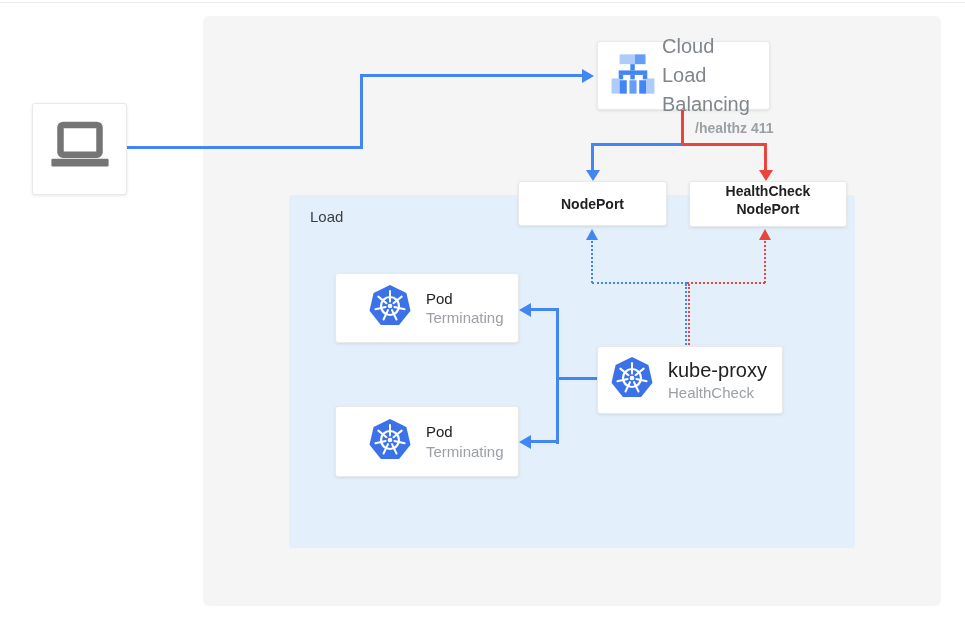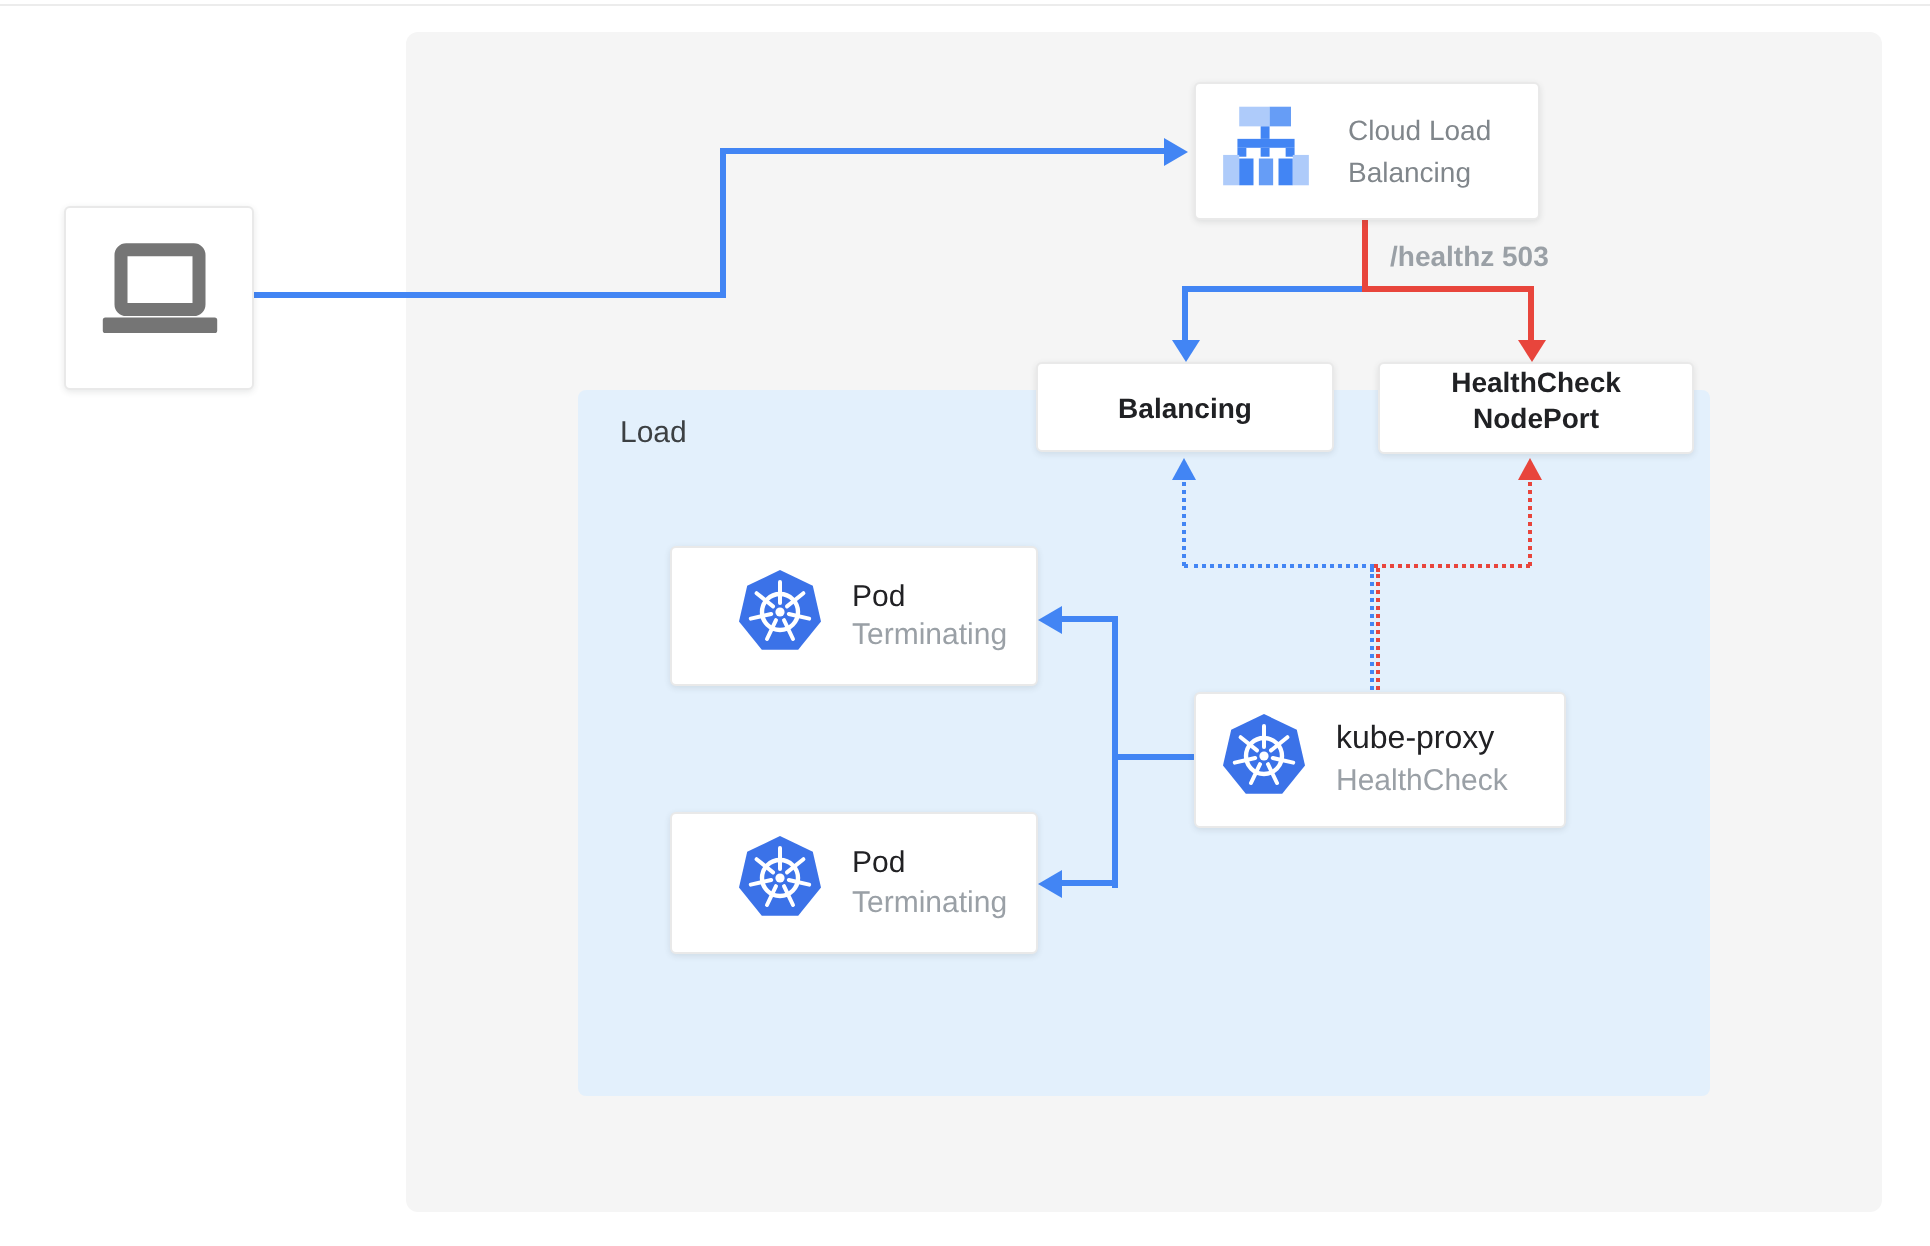--- a/index.html
+++ b/index.html
@@ -9,36 +9,36 @@
   .canvas{position:absolute;left:203px;top:16px;width:738px;height:590px;background:#f5f5f5;border-radius:6px;}
   .nodes-rect{position:absolute;left:289px;top:195px;width:566px;height:353px;background:#e3f0fc;border-radius:4px;}
   .nodes-label{position:absolute;left:21px;top:13px;font-size:15px;color:#3c4043;}
 
   .card{position:absolute;background:#ffffff;border:1px solid #e9e9e9;border-radius:3px;
         box-shadow:0 1px 3px rgba(60,64,67,.12);box-sizing:border-box;}
 
   .laptop-box{left:32px;top:103px;width:95px;height:92px;display:flex;align-items:center;justify-content:center;}
 
   .clb-box{left:597px;top:41px;width:173px;height:69px;display:flex;align-items:center;padding-left:10px;}
-  .clb-label{width:86px;margin-left:16px;font-size:14px;line-height:1.45;color:#80868b;}
+  .clb-label{width:86px;margin-left:4px;font-size:20px;line-height:1.45;color:#80868b;}
 
   .healthz{position:absolute;left:695px;top:120px;font-size:14px;font-weight:bold;color:#9aa0a6;}
 
   .nodeport-box{left:518px;top:181px;width:149px;height:45px;display:flex;align-items:center;justify-content:center;}
   .hcnp-box{left:689px;top:181px;width:158px;height:46px;display:flex;align-items:flex-start;justify-content:center;text-align:center;}
   .port-label{font-size:14px;font-weight:bold;color:#202124;}
   .hcnp-box .port-label{width:110px;line-height:1.3;}
 
   .pod-box{width:184px;display:flex;align-items:center;padding-left:32px;}
   .pod1{left:335px;top:273px;height:70px;}
   .pod2{left:335px;top:406px;height:71px;}
   .kp-box{left:597px;top:346px;width:186px;height:68px;display:flex;align-items:center;padding-left:12px;}
   .box-text{margin-left:14px;}
   .box-title{font-size:15px;color:#212124;line-height:1.3;}
-  .kp-box .box-title{font-size:16px;}
+  .kp-box .box-title{font-size:20px;}
   .box-sub{font-size:15px;color:#9aa0a6;line-height:1.3;}
 
   
   .ln{position:absolute;}
   .blue{background:#4285f4;}
   .red{background:#e8453c;}
 
   
   .ah{position:absolute;width:0;height:0;}
   .ah-right-blue{border-top:7px solid transparent;border-bottom:7px solid transparent;border-left:12px solid #4285f4;}
@@ -116,24 +116,24 @@
         <rect x="4" y="30" width="9" height="17" fill="#aecbfa"></rect>
         <rect x="13" y="32" width="8" height="15" fill="#4285f4"></rect>
         <rect x="24" y="32" width="8" height="15" fill="#669df6"></rect>
         <rect x="35" y="32" width="8" height="15" fill="#4285f4"></rect>
         <rect x="43" y="30" width="9" height="17" fill="#aecbfa"></rect>
       </svg>
     </span>
     <div class="clb-label">Cloud Load Balancing</div>
   </div>
 
-  <div class="healthz">/healthz 503</div>
+  <div class="healthz">/healthz 411</div>
 
   <div class="card nodeport-box">
-    <span class="port-label">Balancing</span>
+    <span class="port-label">NodePort</span>
   </div>
 
   <div class="card hcnp-box">
     <span class="port-label">HealthCheck NodePort</span>
   </div>
 
   <div class="card pod-box pod1">
     <span>
       <svg width="44" height="44" viewBox="0 0 44 44">
         <polygon points="22,1 38.4,8.9 42.5,26.7 31.1,40.9 12.9,40.9 1.5,26.7 5.6,8.9" fill="#3b72e8"></polygon>

